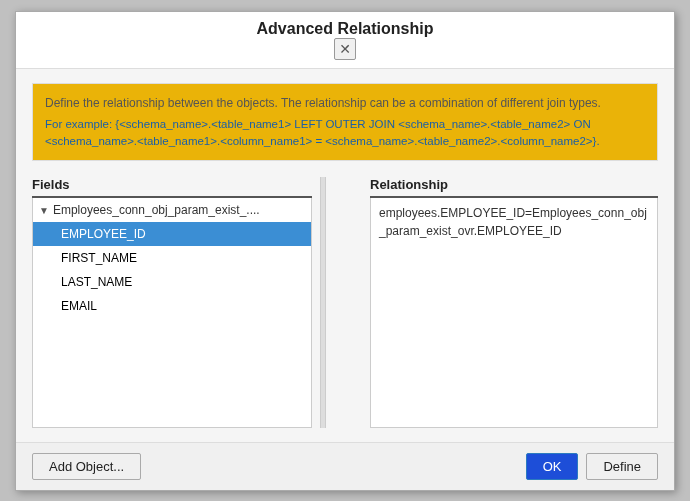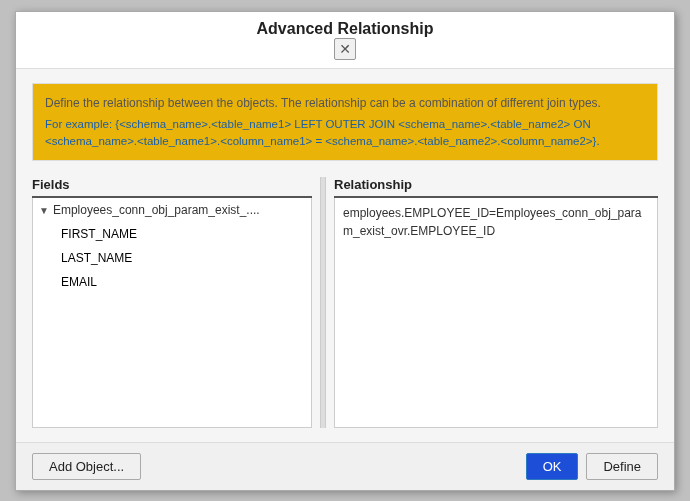--- a/index.html
+++ b/index.html
@@ -136,20 +136,21 @@
 
     .tree-item.selected {
       background: #3b8ed4;
       color: #fff;
     }
 
     .relationship-panel {
       flex: 1;
       display: flex;
       flex-direction: column;
+      margin-left: 36px;
     }
 
     .relationship-label {
       font-weight: bold;
       font-size: 13px;
       color: #222;
       padding-bottom: 4px;
       border-bottom: 2px solid #555;
       margin-bottom: 0;
     }
@@ -231,20 +232,23 @@
     </div>
 
     <div class="main-columns">
 
       <div class="fields-panel">
         <div class="fields-label">Fields</div>
         <div class="fields-list-container">
           <div class="tree-parent">
             <span class="arrow">▼</span>
             <span>Employees_conn_obj_param_exist_....</span>
+          </div>
+          <div class="tree-item selected">
+            <span>EMPLOYEE_ID</span>
           </div>
           <div class="tree-item">
             <span>FIRST_NAME</span>
           </div>
           <div class="tree-item">
             <span>LAST_NAME</span>
           </div>
           <div class="tree-item">
             <span>EMAIL</span>
           </div>

